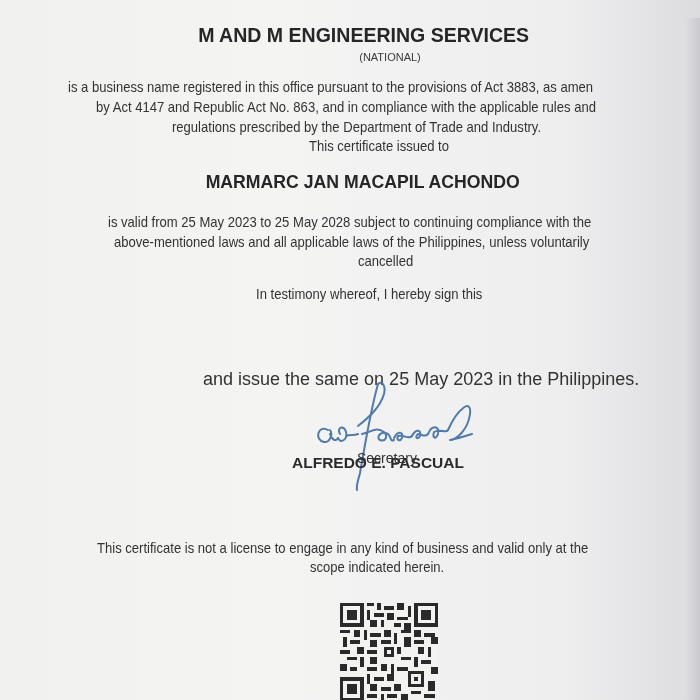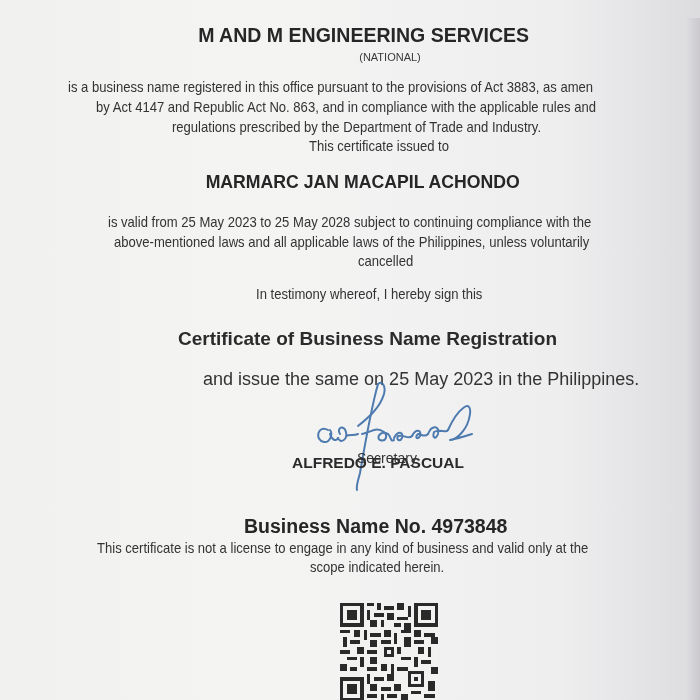--- a/index.html
+++ b/index.html
@@ -52,41 +52,39 @@
   <div class="line para p4">This certificate issued to</div>
 
   <div class="line name">MARMARC JAN MACAPIL ACHONDO</div>
 
   <div class="line para v1">is valid from 25 May 2023 to 25 May 2028 subject to continuing compliance with the</div>
   <div class="line para v2">above-mentioned laws and all applicable laws of the Philippines, unless voluntarily</div>
   <div class="line para v3">cancelled</div>
 
   <div class="line para testimony">In testimony whereof, I hereby sign this</div>
 
-  <div class="line cert">Certificate of Business Name Registration</div>
   <div class="line issue">and issue the same on 25 May 2023 in the Philippines.</div>
 
   <svg class="sig-svg" width="200" height="115" viewBox="0 0 200 115">
     <g fill="none" stroke="#3d6fa8" stroke-width="2" stroke-linecap="round" stroke-linejoin="round" opacity="0.9">
       <path d="M28 52 C18 46 14 62 24 64 C30 65 33 56 30 52 M30 56 C32 62 36 64 38 60"></path>
       <path d="M40 56 C36 50 44 46 46 54 C48 62 40 66 38 60 M46 58 C50 56 54 58 58 56"></path>
       <path d="M78 6 C74 20 66 60 60 95 C58 103 56 108 57 112"></path>
       <path d="M78 6 C82 2 86 8 84 16 C80 30 68 40 58 48"></path>
       <path d="M62 56 C72 54 76 48 84 54 C88 58 86 64 80 62 C76 60 80 52 88 56 C92 60 90 64 94 62"></path>
       <path d="M94 60 C98 52 104 54 102 60 C100 64 96 62 98 58 C104 56 108 62 112 58"></path>
       <path d="M112 58 C116 50 122 52 120 58 C118 62 114 60 118 56 C122 56 124 60 128 56"></path>
       <path d="M128 56 C132 46 140 48 138 56 C136 62 132 60 134 54 C140 50 146 56 148 52"></path>
       <path d="M148 52 C158 30 172 20 170 36 C168 52 156 62 150 62 C160 60 166 58 172 56"></path>
     </g>
   </svg>
 
   <div class="line signer">ALFREDO E. PASCUAL</div>
   <div class="line secretary">Secretary</div>
 
-  <div class="line bizno">Business Name No. 4973848</div>
   <div class="line para n1">This certificate is not a license to engage in any kind of business and valid only at the</div>
   <div class="line para n2">scope indicated herein.</div>
 
   <svg class="qr" viewBox="0 0 29 29" shape-rendering="crispEdges">
     <rect width="29" height="29" fill="#f2f2f1"></rect>
     <g fill="#2a2a2a">
       <rect x="0" y="0" width="7" height="7"></rect>
         <rect x="1" y="1" width="5" height="5" fill="#f2f2f1"></rect>
         <rect x="2" y="2" width="3" height="3"></rect>
       <rect x="22" y="0" width="7" height="7"></rect>

